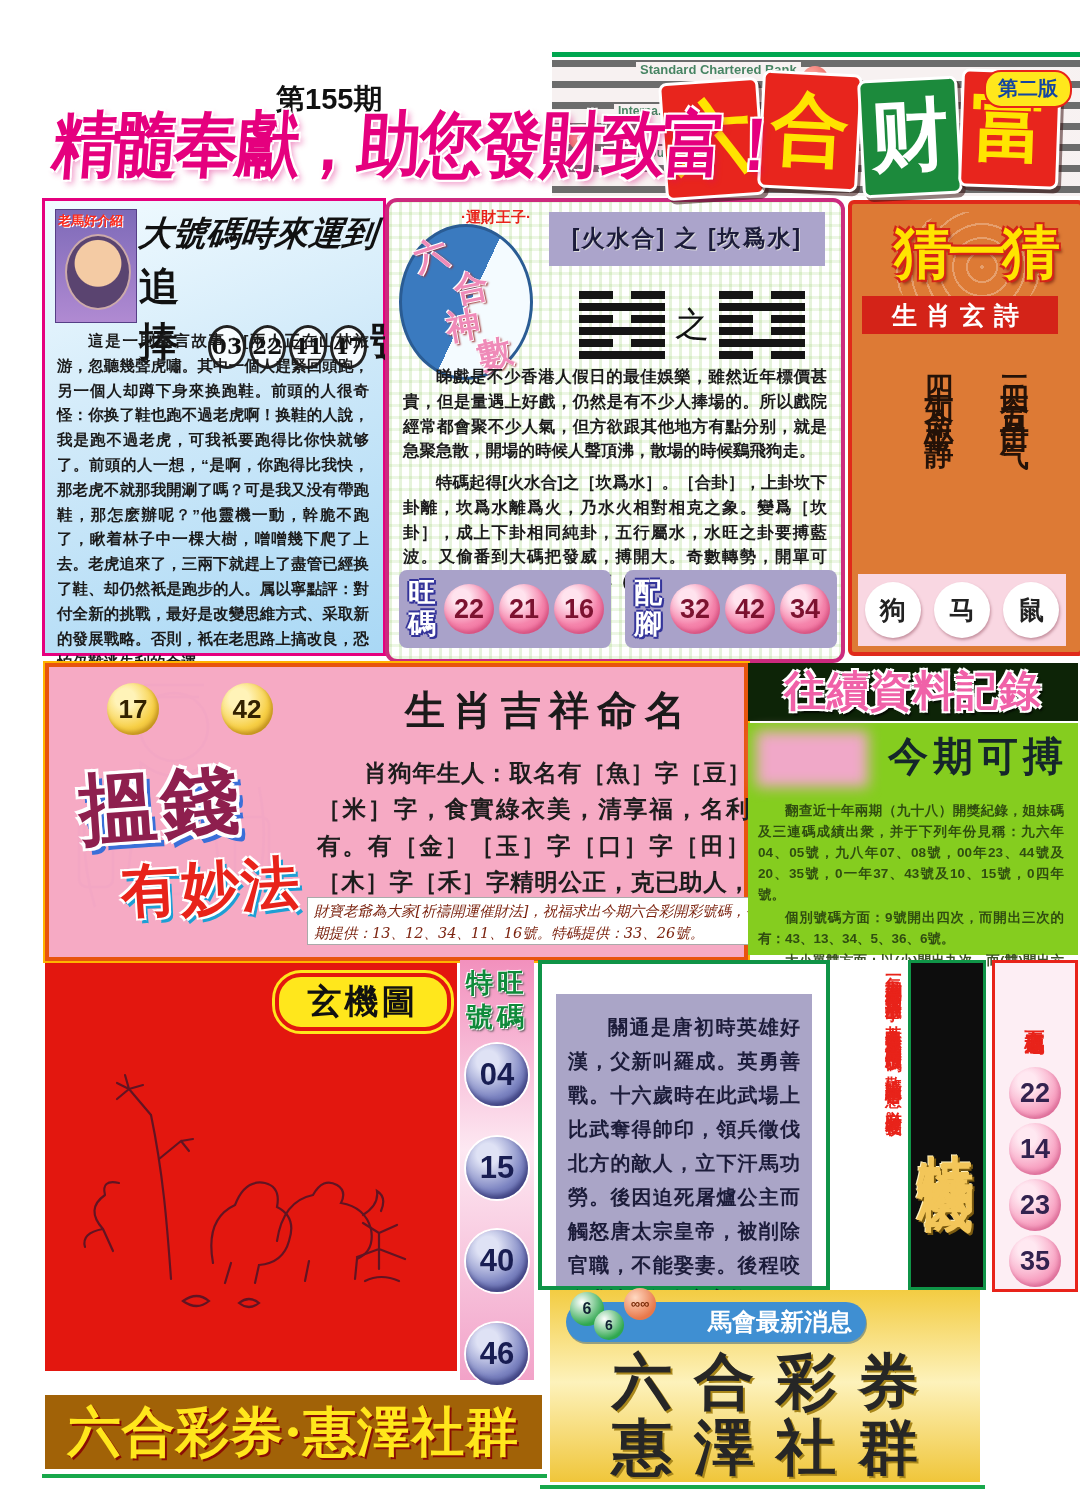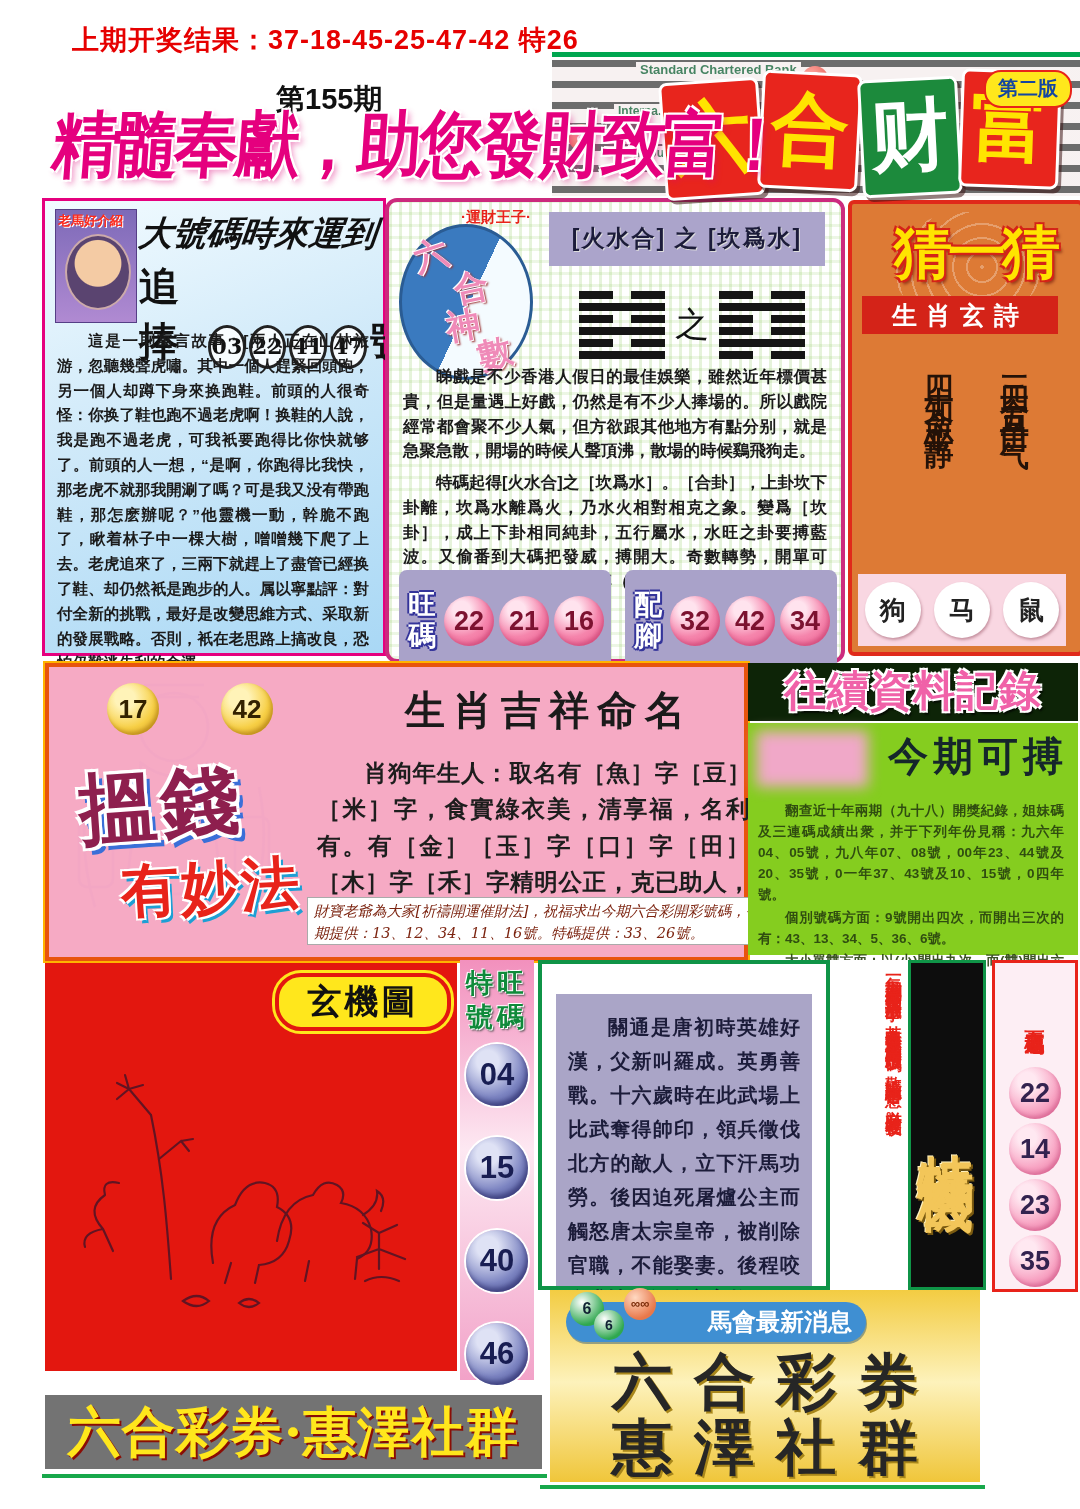--- a/index.html
+++ b/index.html
@@ -74,21 +74,21 @@
   .hex-wrap{position:absolute;left:190px;top:88px;width:230px;height:70px;display:flex;align-items:center;gap:10px;}
   .hexagram{width:86px;display:flex;flex-direction:column;gap:4px;}
   .hexrow{height:8px;background:#151515;}
   .hexrow.broken{background:linear-gradient(90deg,#151515 0 40%,transparent 40% 60%,#151515 60%);}
   .zhi{font-size:34px;color:#111;font-family:"DejaVu Serif",serif;}
   .ss-para{position:absolute;left:14px;width:424px;color:#1b1b1b;font-size:16.5px;font-weight:bold;
      line-height:1.5;text-align:justify;text-indent:2em;}
   .ss-p1{top:162px;}
   .ss-p2{top:268px;}
   .numbox{position:absolute;top:368px;height:78px;background:#a9a2c9;border-radius:8px;display:flex;
-     align-items:center;padding:12px 6px;gap:5px;}
+     align-items:center;padding:0 6px;gap:5px;}
   .nb-wang{left:10px;width:200px;}
   .nb-pei{left:236px;width:200px;}
   .numbox-label{width:34px;color:#fff;font-size:28px;font-weight:900;line-height:1.1;text-align:center;
      text-shadow:-2px 0 #34349a,2px 0 #34349a,0 -2px #34349a,0 2px #34349a,2px 2px #34349a;}
   .ball{border-radius:50%;text-align:center;font-weight:900;}
   .ball-pink{width:50px;height:50px;line-height:50px;font-size:27px;color:#7c1230;
      background:radial-gradient(circle at 35% 28%,#ffe3ee 0 18%,#f585ac 55%,#ee5f92);box-shadow:inset -2px -3px 4px rgba(170,30,80,.4);}
 
   
   .panel-guess{left:848px;top:200px;width:228px;height:448px;background:#dd7a35;border:4px solid #e02a1a;border-radius:6px;}
@@ -170,21 +170,21 @@
      font-family:"DejaVu Serif",serif;letter-spacing:8px;line-height:72px;
      text-shadow:2px 2px 0 #7a5a10,-1px -1px 0 #fff2c0;}
   .panel-bailing{left:992px;top:960px;width:86px;height:332px;background:#fdeef4;border:3px solid #e8231a;box-sizing:border-box;}
   .bailing-label{position:absolute;left:0;top:4px;width:100%;height:100px;writing-mode:vertical-rl;text-align:center;
      color:#e8231a;font-size:20px;font-weight:900;letter-spacing:1px;line-height:80px;}
   .bl-balls{position:absolute;left:14px;top:104px;display:flex;flex-direction:column;gap:4px;}
   .ball-rose{width:52px;height:52px;line-height:52px;font-size:27px;color:#33224f;
      background:radial-gradient(circle at 35% 28%,#ffe8f1 0 18%,#f8a5c4 60%,#ef7fab);
      box-shadow:inset -2px -3px 4px rgba(190,60,110,.45);}
 
-  .banner-left{left:45px;top:1395px;width:497px;height:74px;background:#737373;color:#ffe71c;
+  .banner-left{left:45px;top:1395px;width:497px;height:74px;background:#a16207;color:#ffe71c;
      font-size:53px;font-weight:900;text-align:center;line-height:72px;letter-spacing:1px;
      font-family:"DejaVu Serif",serif;text-shadow:2px 2px 0 #8a0d05;}
   .green-line-1{left:42px;top:1474px;width:505px;height:4px;background:#18a84b;}
   .gold-panel{left:550px;top:1290px;width:430px;height:192px;
      background:linear-gradient(180deg,#f3cc42 0%,#fdf2bb 48%,#f0c63a 100%);}
   .news-pill{position:absolute;left:16px;top:12px;width:300px;height:40px;background:#3f8fd2;border-radius:22px;
      color:#fff;font-size:24px;font-weight:bold;line-height:40px;text-align:right;padding-right:14px;box-sizing:border-box;
      box-shadow:1px 2px 0 rgba(0,60,120,.4);}
   .pill-ball{position:absolute;border-radius:50%;text-align:center;font-weight:bold;}
   .pb1{left:4px;top:-10px;width:34px;height:34px;background:radial-gradient(circle at 35% 30%,#fff,#2fa84f 70%);color:#123;font-size:16px;line-height:34px;}
@@ -193,21 +193,20 @@
   .gold-big{position:absolute;left:0;width:100%;text-align:center;color:#262626;font-size:60px;font-weight:900;
      letter-spacing:22px;text-indent:22px;font-family:"DejaVu Serif",serif;text-shadow:2px 2px 0 #a8861a;}
   .gbig1{top:52px;} .gbig2{top:118px;}
   .green-line-2{left:540px;top:1485px;width:445px;height:4px;background:#18a84b;}
 </style>
 </head>
 <body>
 
 <div id="page">
 
-  <div class="abs prev-result">上期开奖结果：37-18-45-25-47-42 特26</div>
   <div class="abs issue">第155期</div>
   <div class="abs green-rule-top"></div>
   <div class="abs banknotes">
     <span class="bn-line bn1">Standard Chartered Bank</span>
     <span class="bn-line bn2">Interna...</span>
     <span class="bn-line bn3">One Thousand</span>
     <span class="bn-ball" style="left:250px;top:6px;">8</span>
     <span class="bn-ball" style="left:16px;top:64px;">8</span>
   </div>
   <div class="abs slogan">精髓奉獻，助您發財致富！</div>

